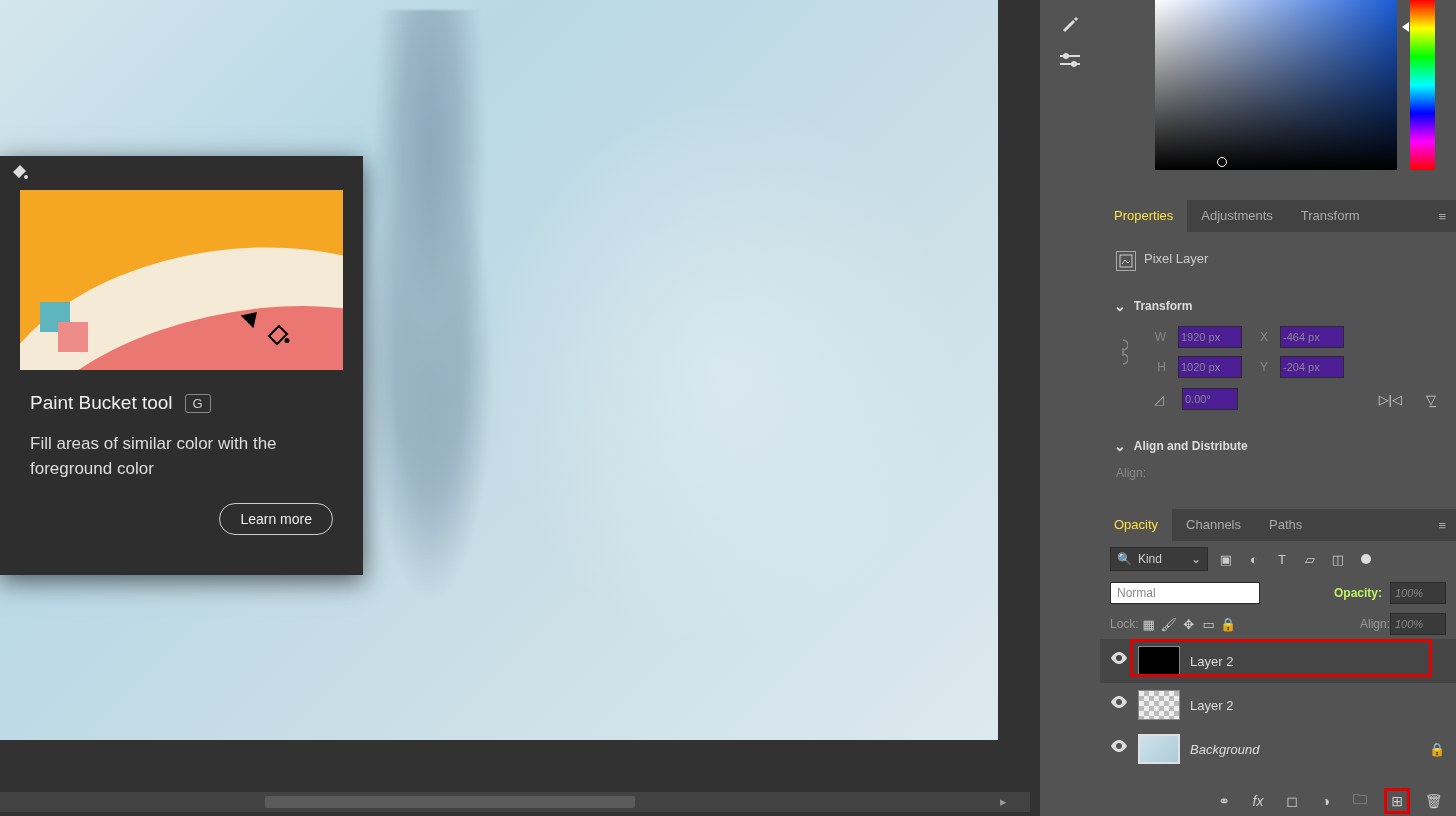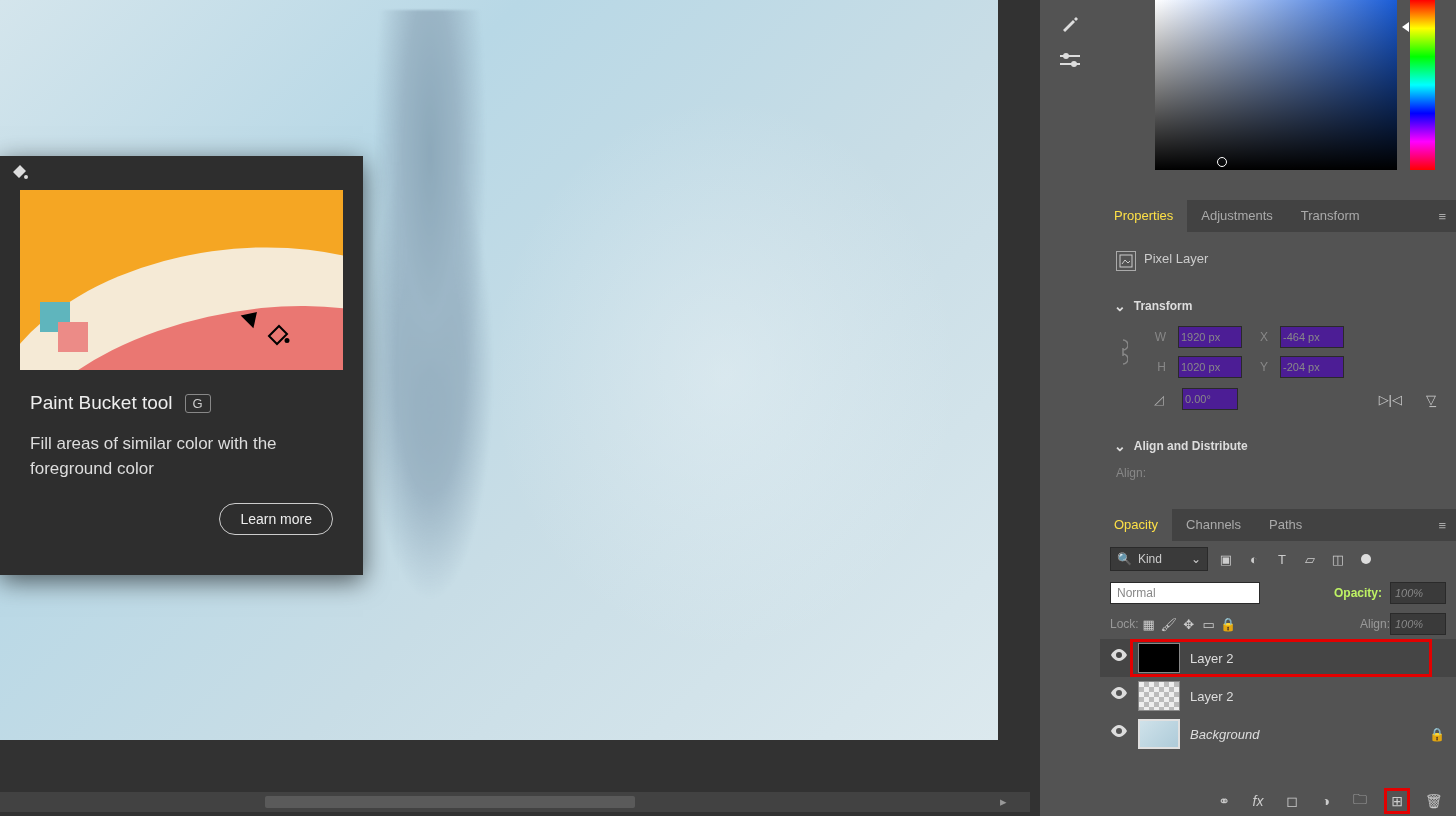--- a/index.html
+++ b/index.html
@@ -57,21 +57,21 @@
 .filt-icon { width:20px; height:20px; display:flex; align-items:center; justify-content:center; color:#ccc; font-size:13px; }
 .dot { width:10px; height:10px; background:#ddd; border-radius:50%; }
 
 .blend-row { display:flex; align-items:center; padding:5px 10px; gap:8px; }
 .blend-sel { width:150px; height:22px; background:#ffffff; border:1px solid #2a2a2a; padding:0 6px; color:#888; font-size:12px; display:flex; align-items:center; }
 .opac-lbl { color:#bef264; font-size:12px; margin-left:auto;font-weight:bold; }
 .opac-val { width:56px; height:22px; background:#3a3a3a; border:1px solid #2a2a2a; padding:0 4px; color:#888; font-size:11px; display:flex; align-items:center;font-style:italic; }
 
 .lock-row { display:flex; align-items:center; padding:4px 10px; gap:0; color:#999; font-size:12px; }
 
-.layer { display:flex; align-items:center; height:38px; padding:0 10px; gap:10px; }
+.layer { display:flex; align-items:center; height:44px; padding:0 10px; gap:10px; }
 .layer.sel { background:#454545; }
 .layer .eye { width:18px; height:18px; color:#ddd; }
 .layer .thumb { width:42px; height:30px; border:1px solid #888; }
 .layer .thumb.black { background:#000; }
 .layer .thumb.check { background:repeating-conic-gradient(#bbb 0 25%,#eee 0 50%) 0 0/10px 10px; }
 .layer .thumb.img { background:linear-gradient(135deg,#cfe2ea,#aecbd9); }
 .layer .lname { color:#ddd; font-size:13px; }
 .layer .lname.italic { font-style:italic; }
 .layer .lockico { margin-left:auto; color:#ccc; }
 .layer-red-frame { position:absolute; border:3px solid #e30000; pointer-events:none; }

